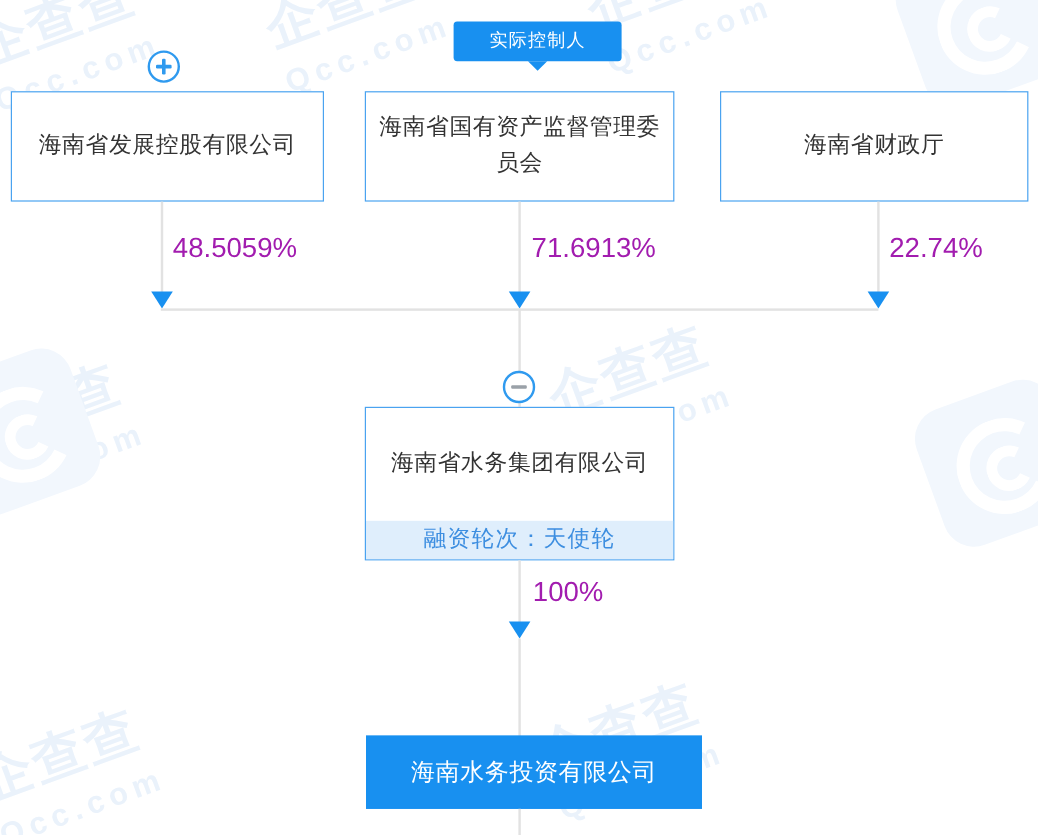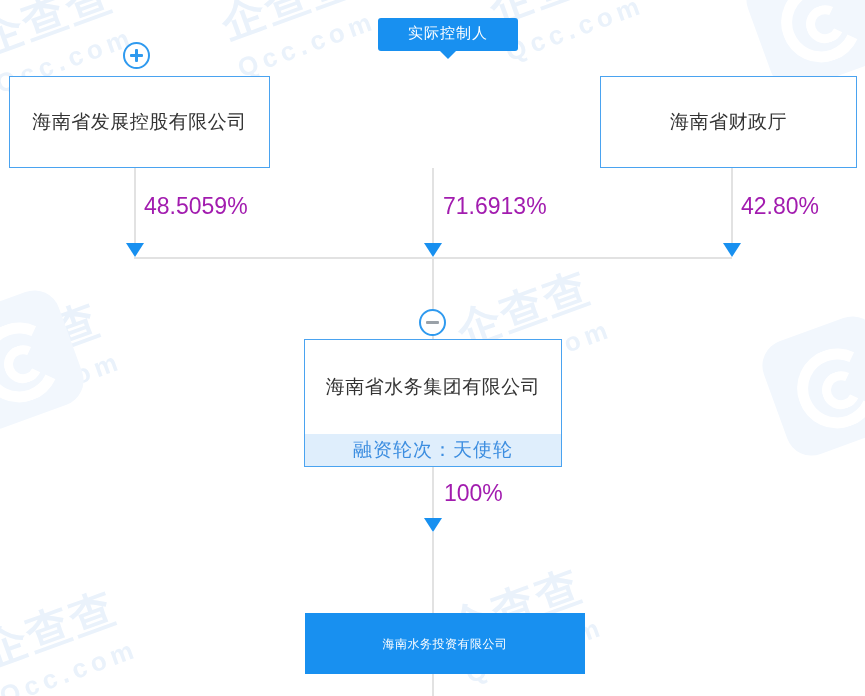--- a/index.html
+++ b/index.html
@@ -104,21 +104,21 @@
   }
   .node-solid {
     position: absolute;
     box-sizing: border-box;
     background: #1890f0;
     border: 1px solid #1890f0;
     display: flex;
     align-items: center;
     justify-content: center;
   }
-  .node-solid .node-title { color: #ffffff; font-size: 12px; }
+  .node-solid .node-title { color: #ffffff; font-size: 20px; }
 
   
   .badge {
     position: absolute;
     background: #1890f0;
     color: #ffffff;
     font-size: 15px;
     letter-spacing: 1px;
     border-radius: 3px;
     padding: 6px 14px 8px;
@@ -227,36 +227,39 @@
     </div>
 
     <div class="node" style="left:9px; top:76px; width:261px; height:92px;">
       <div class="node-title">海南省发展控股有限公司</div>
     </div>
     <div class="toggle" style="left:123px; top:42px;">
       <span class="bar-h"></span>
       <span class="bar-v"></span>
     </div>
 
+    <div class="node" style="left:304px; top:76px; width:258px; height:92px;">
+      <div class="node-title">海南省国有资产监督管理委员会</div>
+    </div>
 
     <div class="node" style="left:600px; top:76px; width:257px; height:92px;">
       <div class="node-title">海南省财政厅</div>
     </div>
 
     <div class="vline" style="left:134px; top:168px; height:84px;"></div>
     <div class="arrow" style="left:126px; top:243px;"></div>
     <div class="pct" style="left:144px; top:193px;">48.5059%</div>
 
     <div class="vline" style="left:432px; top:168px; height:84px;"></div>
     <div class="arrow" style="left:424px; top:243px;"></div>
     <div class="pct" style="left:443px; top:193px;">71.6913%</div>
 
     <div class="vline" style="left:731px; top:168px; height:84px;"></div>
     <div class="arrow" style="left:723px; top:243px;"></div>
-    <div class="pct" style="left:741px; top:193px;">42.80%</div>
+    <div class="pct" style="left:741px; top:193px;">22.74%</div>
 
     <div class="hline" style="left:134px; top:257px; width:598px;"></div>
 
     <div class="vline" style="left:432px; top:257px; height:82px;"></div>
 
     <div class="toggle minus" style="left:419px; top:309px;">
       <span class="bar-h"></span>
     </div>
 
     <div class="node" style="left:304px; top:339px; width:258px; height:128px;">

